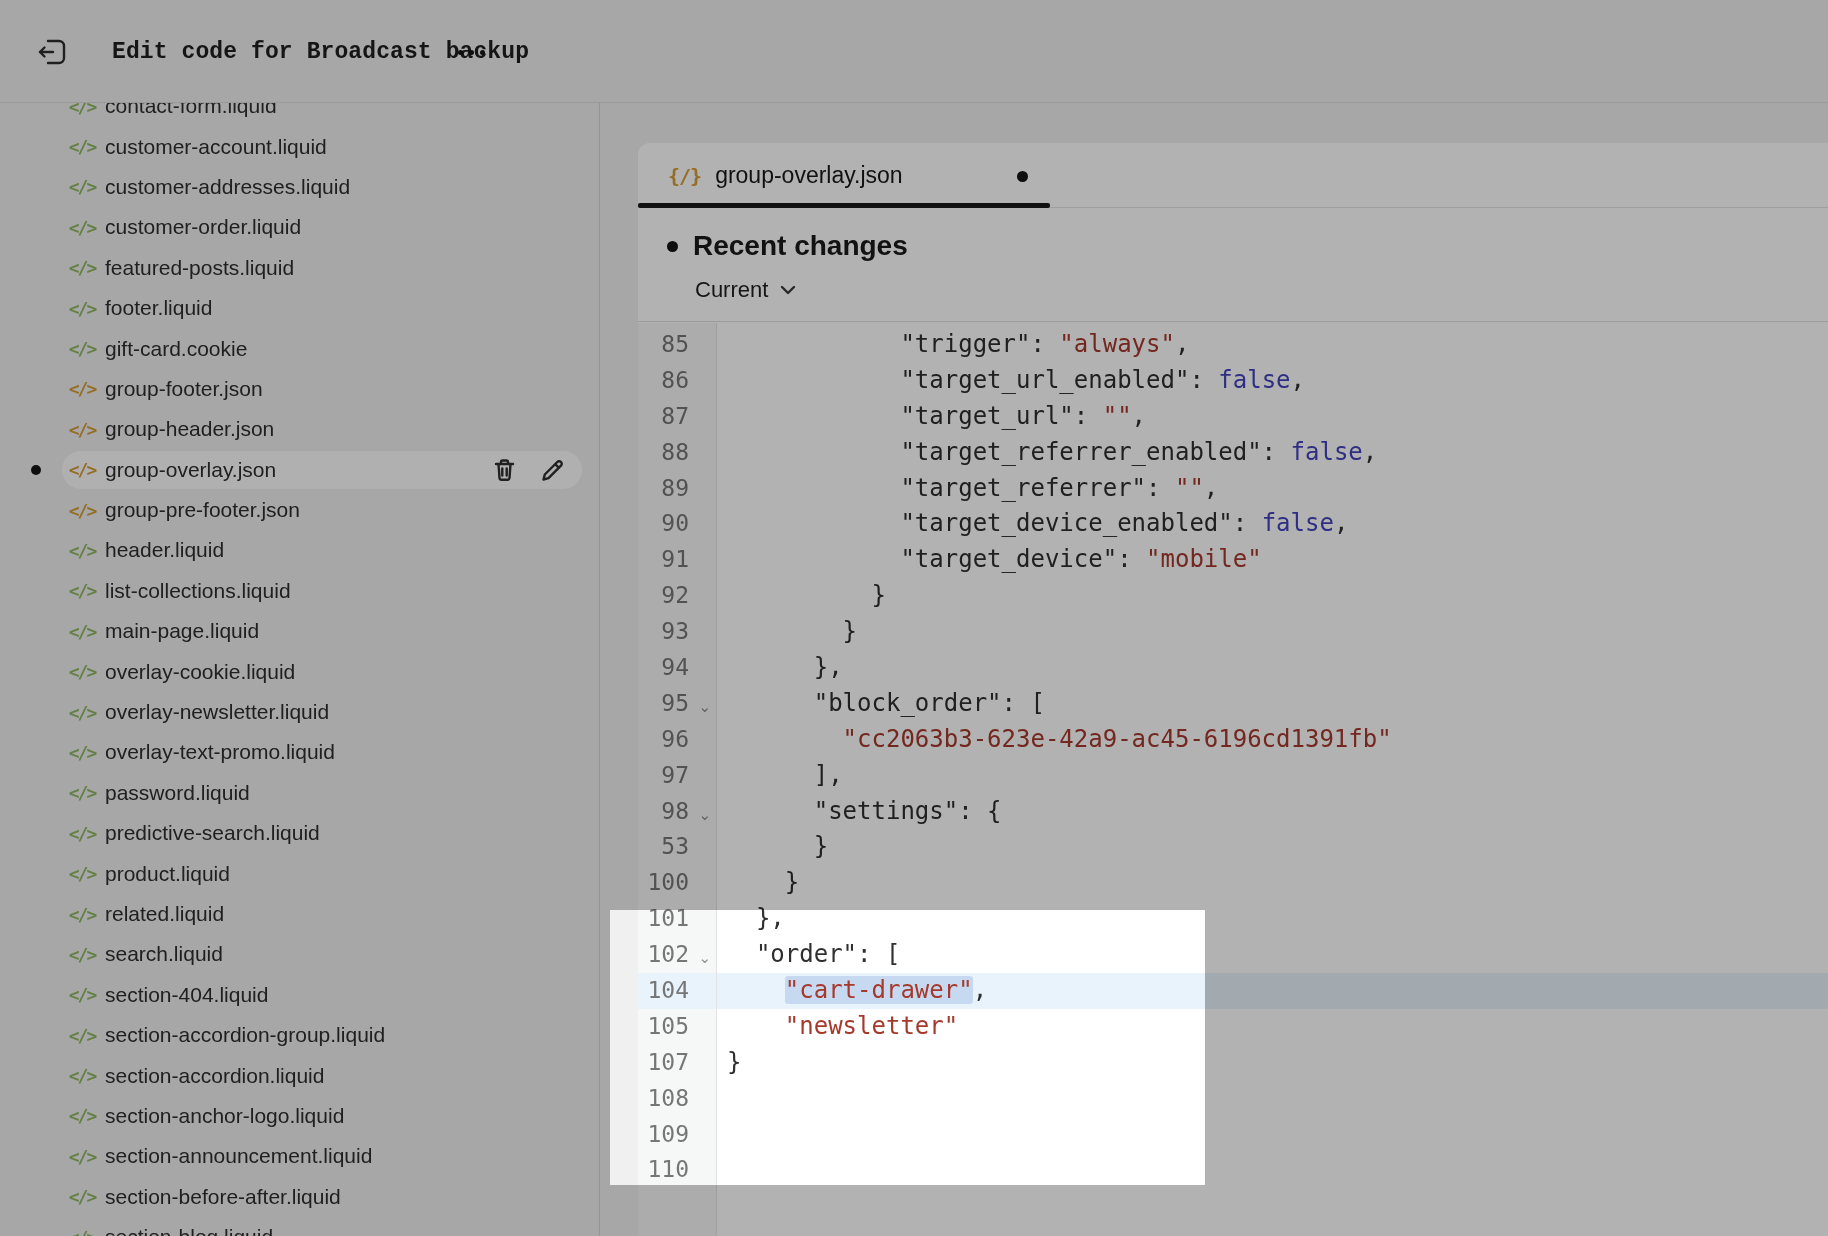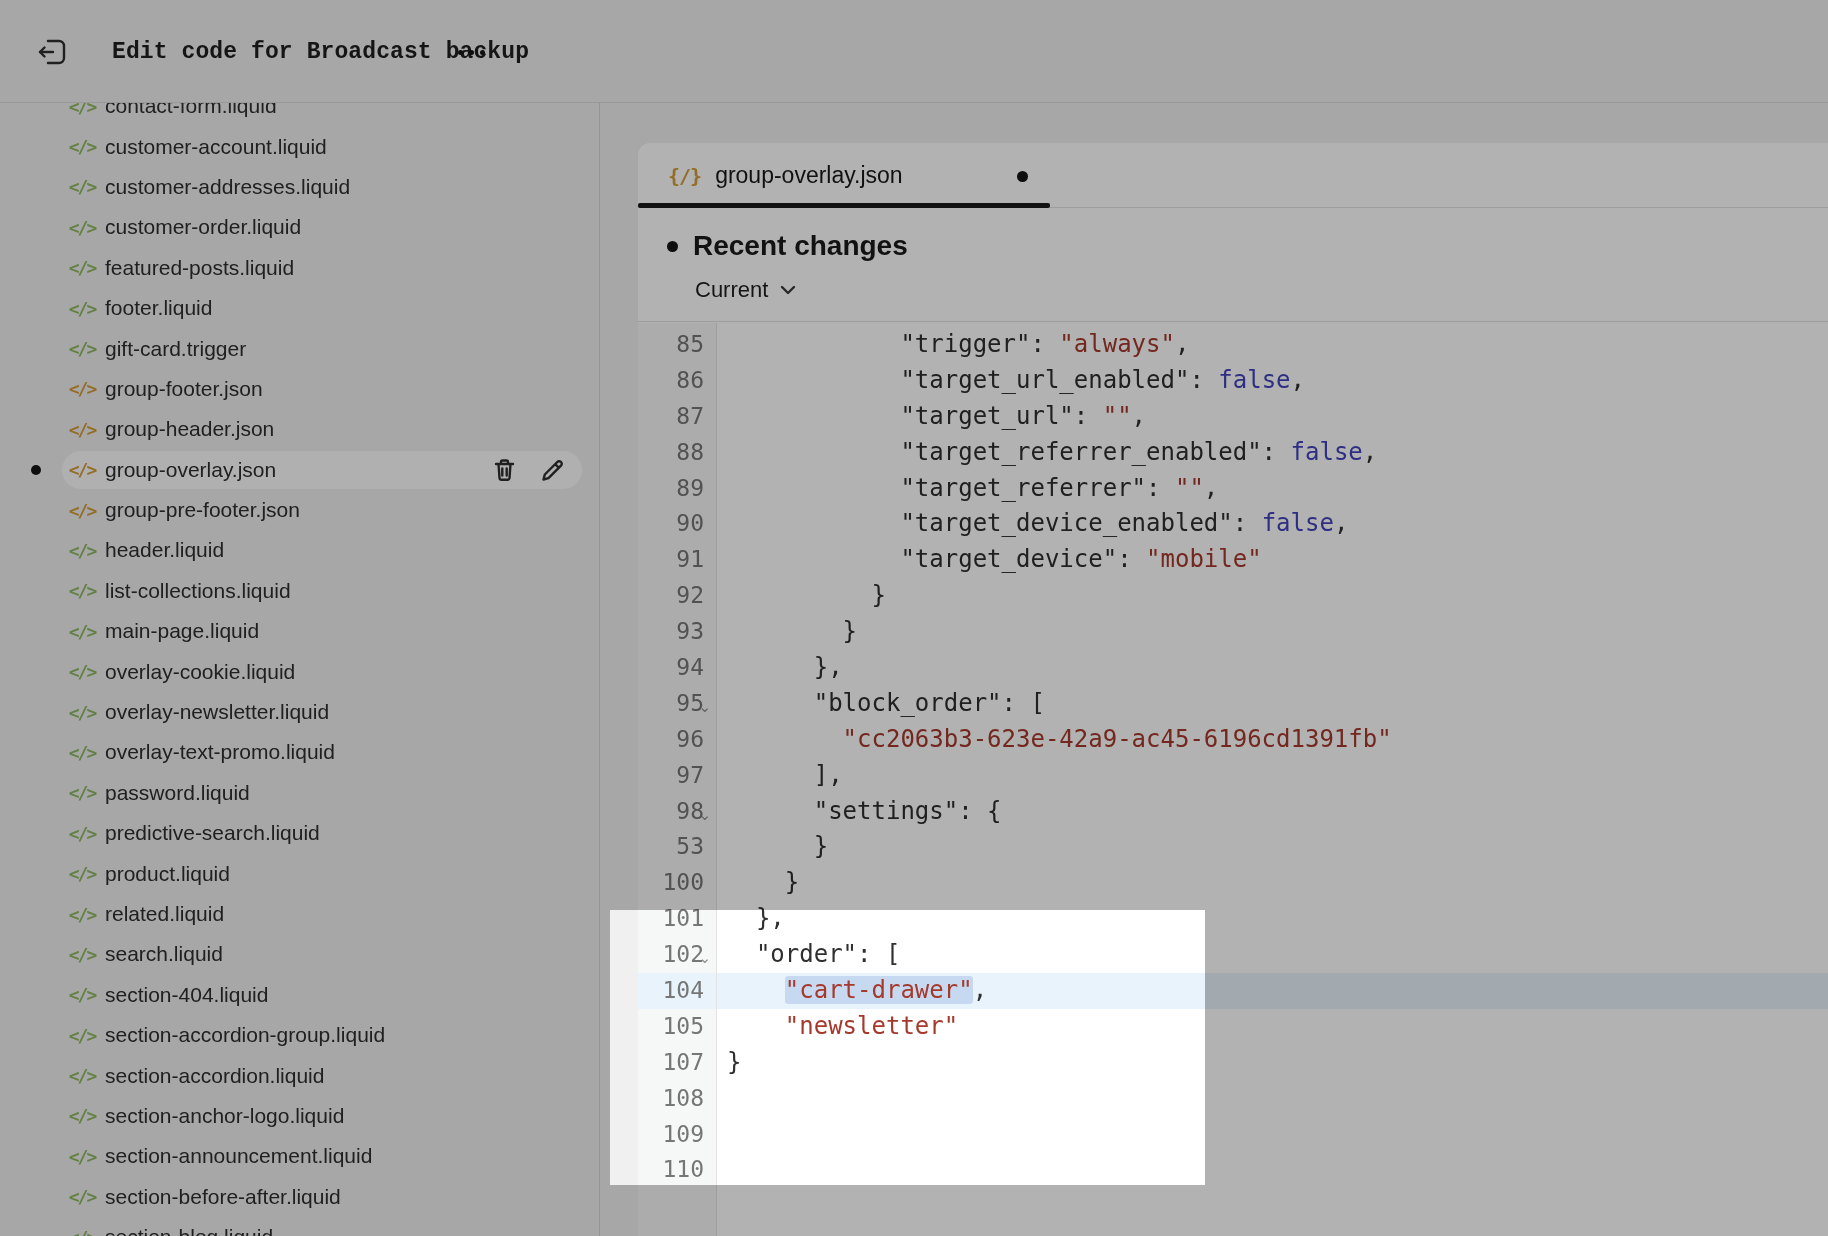--- a/index.html
+++ b/index.html
@@ -61,21 +61,21 @@
   .current-label{font-size:22px;font-weight:500;color:#1f1f1f;}
 
   
   .code-area{position:absolute;left:0;top:180px;right:0;bottom:0;overflow:hidden;}
   .gutter-strip{position:absolute;left:0;top:0;bottom:0;width:79px;background:var(--gutter-bg);
     border-right:1px solid var(--gutter-border);}
   .code-rows{position:absolute;left:0;top:4px;right:0;}
   .code-row{position:relative;height:35.9px;display:flex;}
   .gutter-cell{position:relative;width:79px;flex:0 0 79px;border-right:1px solid var(--gutter-border);
     font-family:"DejaVu Sans Mono",monospace;font-size:23px;color:var(--gutter-num);
-    text-align:right;padding-right:12px;line-height:35.9px;}
+    text-align:right;padding-right:27px;line-height:35.9px;}
   .fold-chevron{position:absolute;right:5px;top:3px;font-size:15px;color:#8a8a8a;font-family:"Liberation Sans",sans-serif;}
   .code-cell{flex:1;font-family:"DejaVu Sans Mono",monospace;font-size:24px;line-height:35.9px;
     white-space:pre;color:var(--code-dark);padding-left:10px;}
   .code-row.active .code-cell,.code-row.active .gutter-cell{background:var(--active-line);}
   .seg-plain{color:var(--code-dark);}
   .seg-string{color:var(--string-red);}
   .seg-atom{color:var(--atom-blue);}
   .seg-string-selected{color:var(--string-red);background:var(--selection);border-radius:3px;}
 
   
@@ -129,21 +129,21 @@
       <div class="file-row">
         <span class="ficon liquid">&lt;/&gt;</span>
         <span class="fname">featured-posts.liquid</span>
       </div>
       <div class="file-row">
         <span class="ficon liquid">&lt;/&gt;</span>
         <span class="fname">footer.liquid</span>
       </div>
       <div class="file-row">
         <span class="ficon liquid">&lt;/&gt;</span>
-        <span class="fname">gift-card.trigger</span>
+        <span class="fname">gift-card.cookie</span>
       </div>
       <div class="file-row">
         <span class="ficon json">&lt;/&gt;</span>
         <span class="fname">group-footer.json</span>
       </div>
       <div class="file-row">
         <span class="ficon json">&lt;/&gt;</span>
         <span class="fname">group-header.json</span>
       </div>
       <div class="file-row selected">

